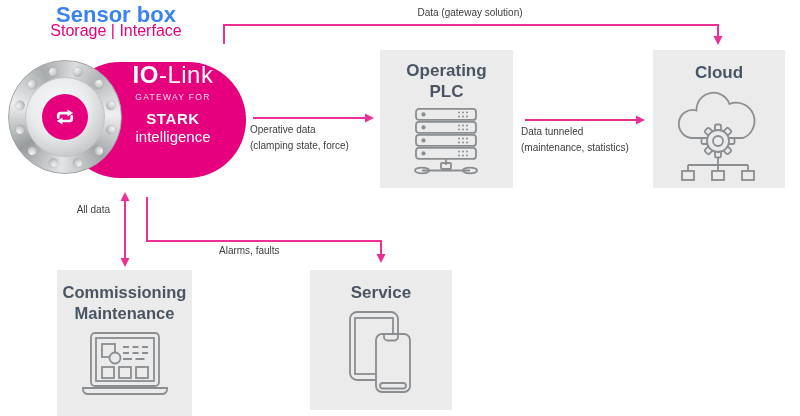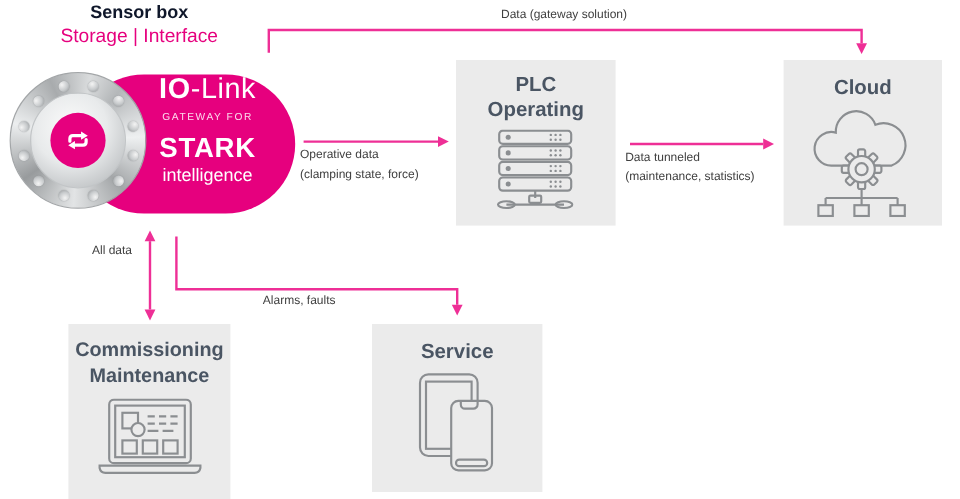--- a/index.html
+++ b/index.html
@@ -4,21 +4,21 @@
 <style>
   html,body{margin:0;padding:0;background:#ffffff;}
   .stage{
     position:relative;width:800px;height:416px;background:#ffffff;overflow:hidden;
     font-family:"Liberation Sans", sans-serif;
   }
   .abs{position:absolute;}
 
   
   .hdr-title{left:33px;top:2px;width:166px;text-align:center;
-    font-size:15px;font-weight:700;color:#0f172a;}
+    font-size:22px;font-weight:700;color:#3b82f6;}
   .hdr-sub{left:33px;top:22px;width:166px;text-align:center;
     font-size:16px;font-weight:400;color:#e6007e;}
 
   
   svg.arrows{left:0;top:0;pointer-events:none;}
 
   
   .flow-label{color:#404040;font-size:10px;line-height:16px;}
   .lbl-top{left:360px;top:5px;width:220px;text-align:center;}
   .lbl-plc{left:250px;top:122px;}
@@ -28,21 +28,21 @@
 
   
   .pill{left:62px;top:62px;width:184px;height:116px;border-radius:58px;
     background:#e6007e;z-index:1;}
   .pill-text{position:absolute;left:59px;top:0;width:104px;height:100%;
     display:flex;flex-direction:column;align-items:center;justify-content:flex-start;
     box-sizing:border-box;color:#ffffff;text-align:center;}
   .pill-product{font-size:24px;line-height:26px;font-weight:300;letter-spacing:.5px;}
   .pill-product .b{font-weight:700;}
   .pill-tagline{font-size:8.5px;letter-spacing:1.3px;margin-top:4px;color:rgba(255,255,255,.85);}
-  .pill-brand{font-size:23px;font-weight:700;letter-spacing:.6px;margin-top:8px;}
+  .pill-brand{font-size:15px;font-weight:700;letter-spacing:.6px;margin-top:8px;}
   .pill-brandsub{font-size:15px;font-weight:400;margin-top:1px;}
 
   .disc{left:8px;top:60px;width:114px;height:114px;z-index:2;}
   .disc-outer{position:absolute;inset:0;border-radius:50%;
     border:1px solid #a3a6a8;box-sizing:border-box;
     background:conic-gradient(from 40deg,#b4b7b9,#eef0f1 13%,#a3a6a8 27%,#e2e4e5 40%,#989b9d 54%,#eceeef 68%,#a8abad 82%,#dadcdd 92%,#b4b7b9);}
   .disc-mid{position:absolute;inset:17px;border-radius:50%;
     border:1px solid #c2c5c7;box-sizing:border-box;
     background:radial-gradient(circle at 42% 36%,#fbfbfb 0%,#e8eaeb 45%,#c2c5c7 80%,#b2b5b7 100%);}
   .disc-center{position:absolute;inset:34px;border-radius:50%;background:#e6007e;
@@ -133,22 +133,22 @@
         <g fill="#ffffff" stroke="none">
           <polygon points="14.2,5.6 14.2,11.6 19.0,8.6"></polygon>
           <polygon points="9.8,12.4 9.8,18.4 5.0,15.4"></polygon>
         </g>
       </svg>
     </div>
   </div>
 
   <div class="abs node box-plc">
     <div class="node-title" style="top:10px;">
+      <div>Operating</div>
       <div>PLC</div>
-      <div>Operating</div>
     </div>
     <svg class="node-icon" style="left:34px;top:58px;" width="64" height="70" viewBox="0 0 64 70">
       <g stroke="#8b8e91" stroke-width="1.8" fill="none">
         <rect x="2" y="0.9" width="60" height="11" rx="3"></rect>
         <rect x="2" y="13.9" width="60" height="11" rx="3"></rect>
         <rect x="2" y="26.9" width="60" height="11" rx="3"></rect>
         <rect x="2" y="39.9" width="60" height="11" rx="3"></rect>
         <line x1="32" y1="50.9" x2="32" y2="57"></line>
         <rect x="27" y="55" width="10" height="6" rx="1"></rect>
         <line x1="8" y1="62.5" x2="56" y2="62.5"></line>

